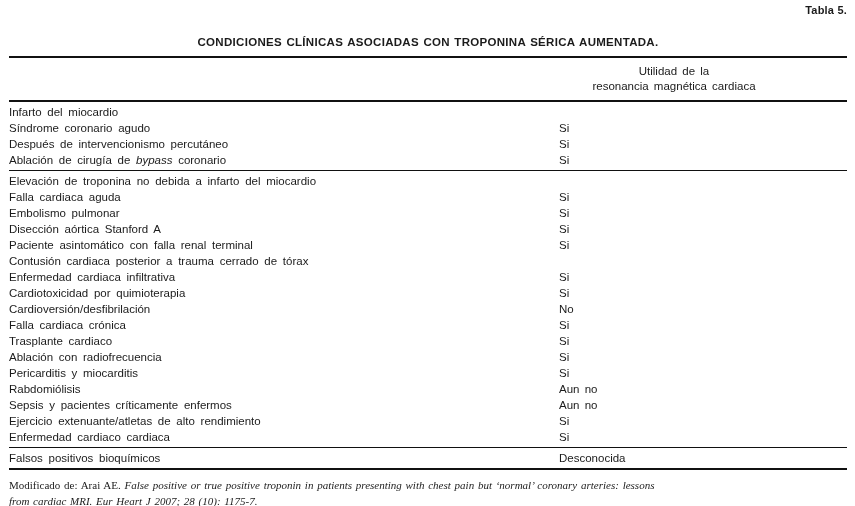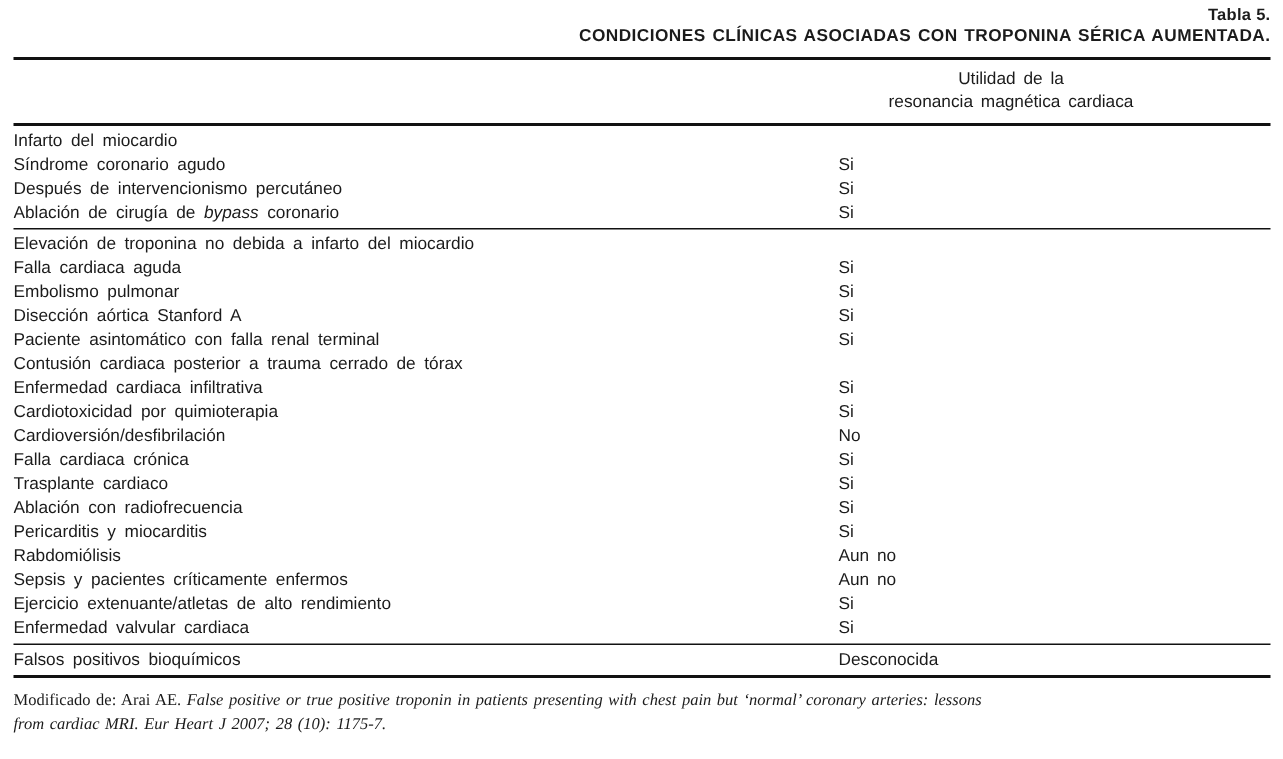--- a/index.html
+++ b/index.html
@@ -4,21 +4,21 @@
 <style>
   * { margin:0; padding:0; box-sizing:border-box; }
   html,body { background:#ffffff; }
   body {
     width:855px; height:506px; overflow:hidden;
     font-family:"Liberation Sans", sans-serif;
     color:#1b1b1b;
   }
   .page { padding:4px 8px 0 9px; }
   .title { text-align:right; font-weight:bold; font-size:11px; line-height:13px; letter-spacing:.2px; }
-  .subtitle { text-align:right; font-weight:bold; font-size:11.5px; line-height:14px; margin-top:0; letter-spacing:.3px; word-spacing:1px; }
+  .subtitle { text-align:center; font-weight:bold; font-size:11.5px; line-height:14px; margin-top:18px; letter-spacing:.3px; word-spacing:1px; }
   .rule { height:0; border:0; border-top:1px solid #111; }
   .rule.thick { border-top-width:2px; }
   .rule.after-title { margin-top:7px; }
   .hdr-row { display:flex; padding:6px 0;gap:28px; }
   .hdr-spacer { flex:1; }
   .hdr-col { width:230px; margin-right:58px; text-align:center; font-size:11.5px; line-height:15px; word-spacing:2px; }
   .section { padding:2px 0; }
   .row { display:flex; height:16px; line-height:16px; font-size:11.5px; white-space:nowrap; }
   .lbl { flex:1; overflow:hidden; word-spacing:2.5px; }
   .val { width:230px; margin-right:58px; word-spacing:2px; }
@@ -122,21 +122,21 @@
     </div>
     <div class="row">
       <span class="lbl">Sepsis y pacientes críticamente enfermos</span>
       <span class="val">Aun no</span>
     </div>
     <div class="row">
       <span class="lbl">Ejercicio extenuante/atletas de alto rendimiento</span>
       <span class="val">Si</span>
     </div>
     <div class="row">
-      <span class="lbl">Enfermedad valvular cardiaca</span>
+      <span class="lbl">Enfermedad cardiaco cardiaca</span>
       <span class="val">Si</span>
     </div>
   </div>
   <div class="rule"></div>
 
   <div class="section">
     <div class="row">
       <span class="lbl">Falsos positivos bioquímicos</span>
       <span class="val">Desconocida</span>
     </div>

